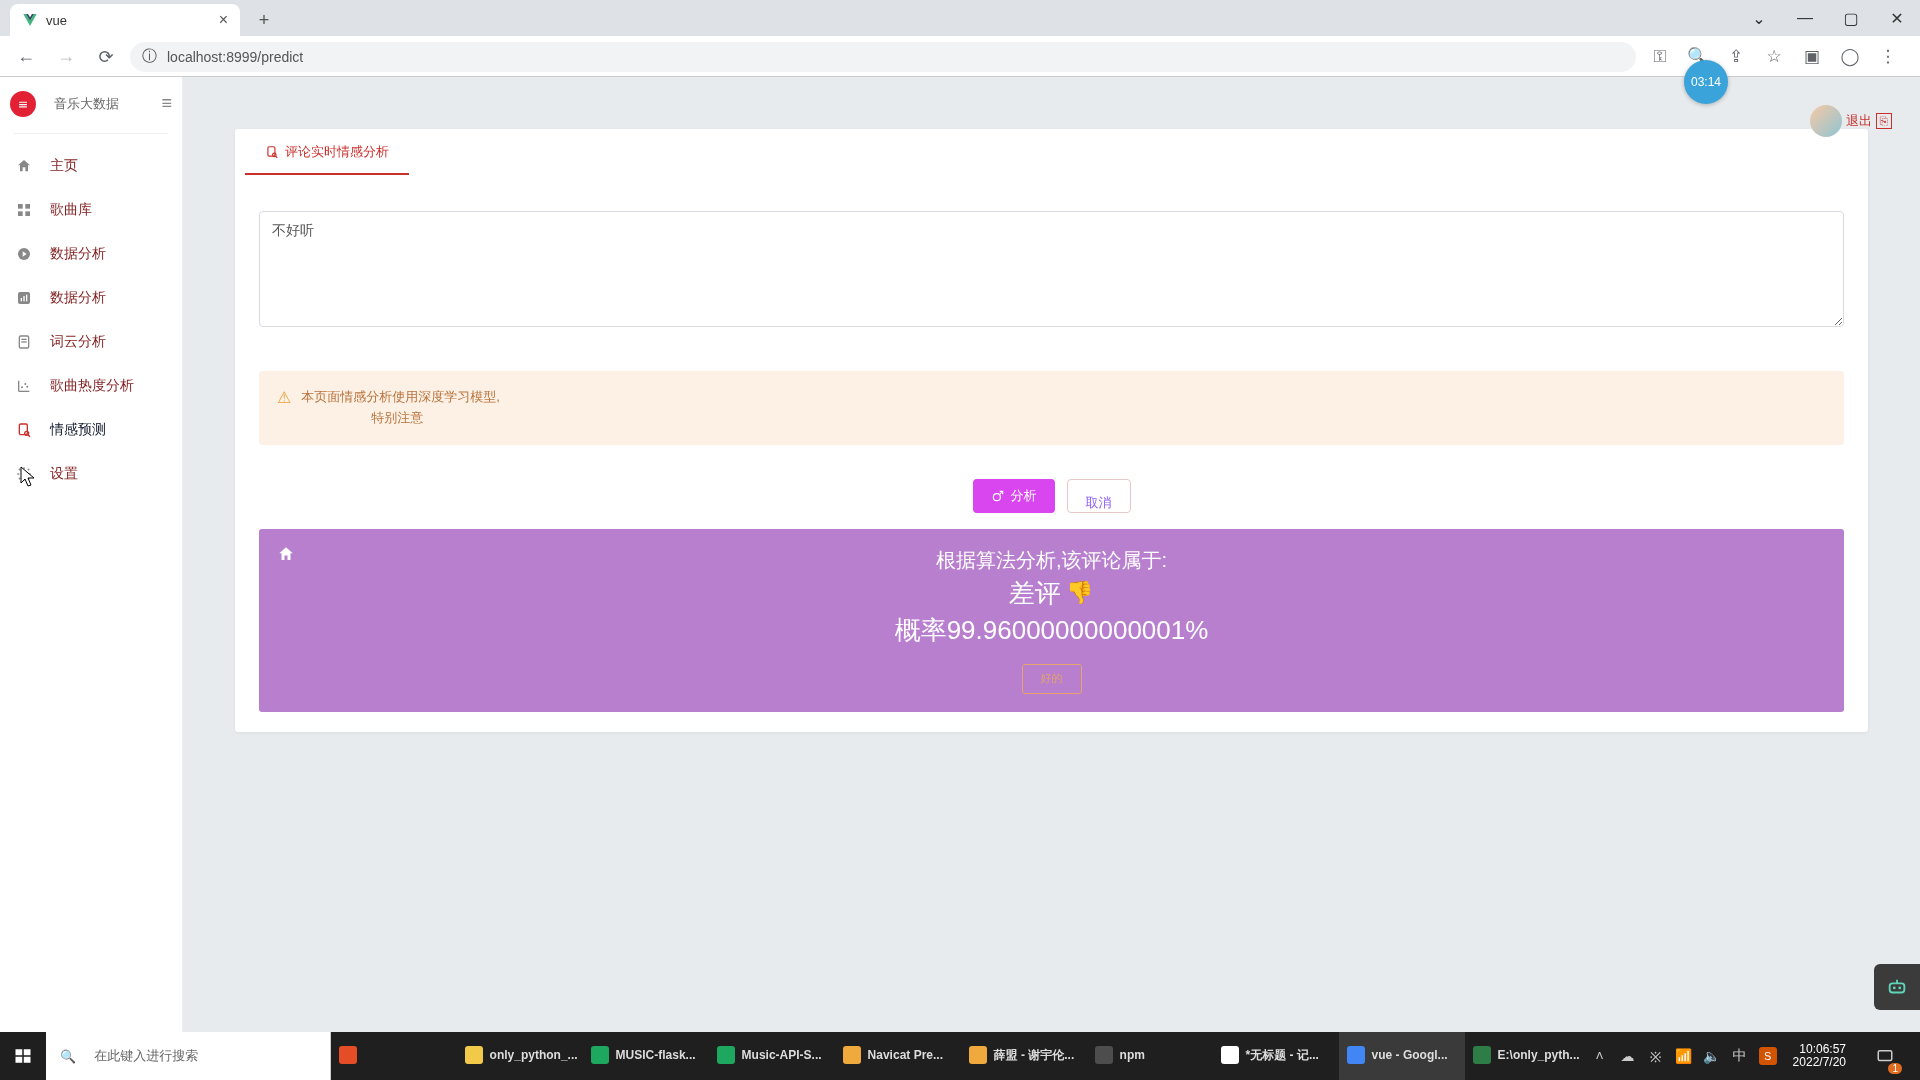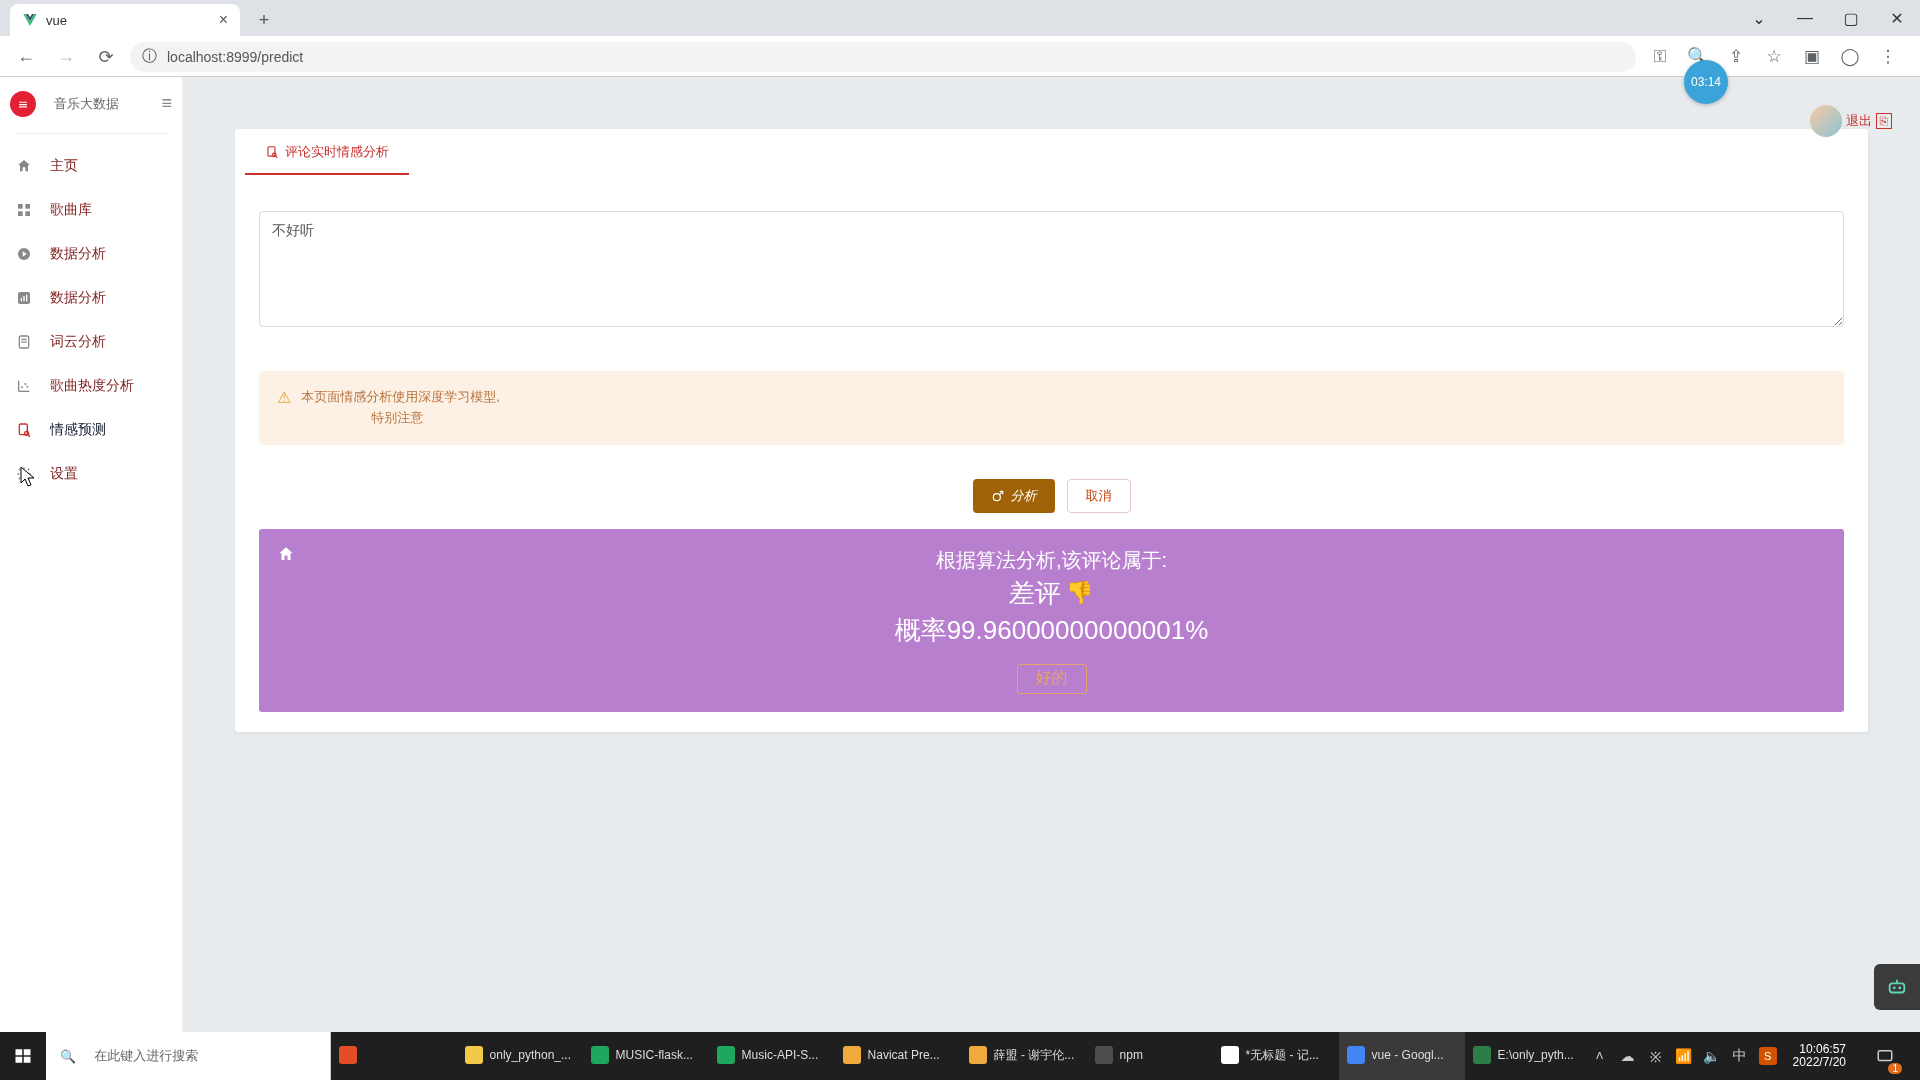--- a/index.html
+++ b/index.html
@@ -48,43 +48,43 @@
 .card-body { padding: 36px 24px 20px; }
 .textarea { width: 100%; height: 116px; border: 1px solid #d8dce0; border-radius: 4px; padding: 10px 12px; font-size: 14px; color: #555; resize: both; outline: none; font-family: inherit; }
 
 .alert { margin: 20px 24px 0; background: #fcf1e4; border-radius: 4px; padding: 16px 18px; display: flex; gap: 10px; align-items: flex-start; }
 .alert-icon { color: #e6a23c; font-size: 16px; margin-top: 1px; }
 .alert-text { font-size: 13px; color: #b8733e; line-height: 1.6; }
 .alert-sub { color: #b8733e; padding-left: 70px; }
 
 .btn-row { display: flex; justify-content: center; gap: 12px; padding: 34px 0 0; }
 .btn { height: 34px; padding: 0 18px; border-radius: 4px; font-size: 13px; cursor: pointer; display: inline-flex; align-items: center; gap: 6px; border: none; }
-.btn-primary { background: #a16207; color: #fff; font-style: italic; }
-.btn-secondary { background: #fff; color: #c2410c; border: 1px solid #e8c9c9; }
+.btn-primary { background: #d946ef; color: #fff; }
+.btn-secondary { background: #fff; color: #8b5cf6; border: 1px solid #e8c9c9; align-items: flex-end; }
 
 .result-panel { margin: 16px 24px 0; background: #b77fce; border-radius: 3px; padding: 18px 20px; color: #fff; text-align: center; position: relative; }
 .result-home { position: absolute; left: 18px; top: 16px; color: #fff; font-size: 18px; }
 .result-l1 { font-size: 20px; margin-bottom: 2px; }
 .result-l2 { font-size: 26px; margin-bottom: 2px; display: inline-flex; align-items: center; gap: 6px; justify-content: center; }
 .thumbs-down { color: #e04545; font-size: 22px; }
 .result-l3 { font-size: 26px; margin-bottom: 16px; }
-.btn-ok { background: transparent; border: 1px solid #e6a36c; color: #e6a36c; font-size: 16px; height: 30px; padding: 0 18px; border-radius: 3px; cursor: pointer; }
+.btn-ok { background: transparent; border: 1px solid #e6a36c; color: #e6a36c; font-size: 11px; height: 30px; padding: 0 18px; border-radius: 3px; cursor: pointer; }
 
 
 .time-badge { position: absolute; right: 192px; top: 60px; width: 44px; height: 44px; border-radius: 50%; background: #3aa3d9; color: #fff; display: flex; align-items: center; justify-content: center; font-size: 12px; z-index: 50; box-shadow: 0 1px 4px rgba(0,0,0,0.25); }
 
 
 .assist-btn { position: absolute; right: 0; bottom: 70px; width: 46px; height: 46px; background: #3b3b3b; border-radius: 6px 0 0 6px; display: flex; align-items: center; justify-content: center; color: #5fd6b8; cursor: pointer; }
 
 
 .taskbar { position: absolute; bottom: 0; left: 0; width: 100%; height: 48px; background: #1f1f1f; display: flex; align-items: center; color: #fff; font-size: 13px; }
 .tb-start { width: 56px; height: 100%; background: #1f1f1f; display: flex; align-items: center; justify-content: center; cursor: pointer; }
 .tb-start svg { width: 18px; height: 18px; }
 .tb-search { height: 100%; width: 340px; background: #fff; display: flex; align-items: center; padding: 0 14px; color: #666; gap: 18px; border-right: 1px solid #ccc; }
-.tb-apps { display: flex; height: 100%; }
+.tb-apps { display: flex; height: 100%; font-weight: bold; }
 .tb-app { height: 100%; width: 126px; display: flex; align-items: center; padding: 0 8px; gap: 7px; color: #ddd; font-size: 12px; border-bottom: 2px solid transparent; cursor: pointer; white-space: nowrap; overflow: hidden; text-overflow: ellipsis; }
 .tb-app .aw { width: 18px; height: 18px; border-radius: 3px; flex-shrink: 0; }
 .tb-app.active { background: #3a3a3a; }
 .tb-tray { margin-left: auto; display: flex; align-items: center; gap: 10px; padding-right: 12px; height: 100%; }
 .tb-tray .tic { width: 18px; height: 18px; display: flex; align-items: center; justify-content: center; color: #ccc; cursor: pointer; font-size: 14px; }
 .tb-clock { font-size: 12px; text-align: right; line-height: 1.1; padding: 0 6px; }
 .tb-notif { width: 46px; height: 100%; display: flex; align-items: center; justify-content: center; cursor: pointer; position: relative; }
 .tb-badge { position: absolute; bottom: 6px; right: 6px; background: #e06c1f; color: #fff; border-radius: 8px; font-size: 10px; padding: 0 4px; }
 
 

